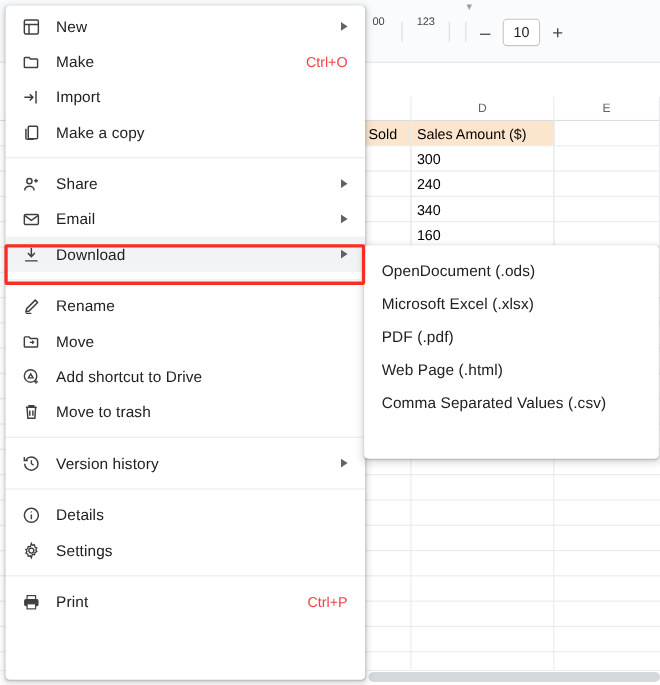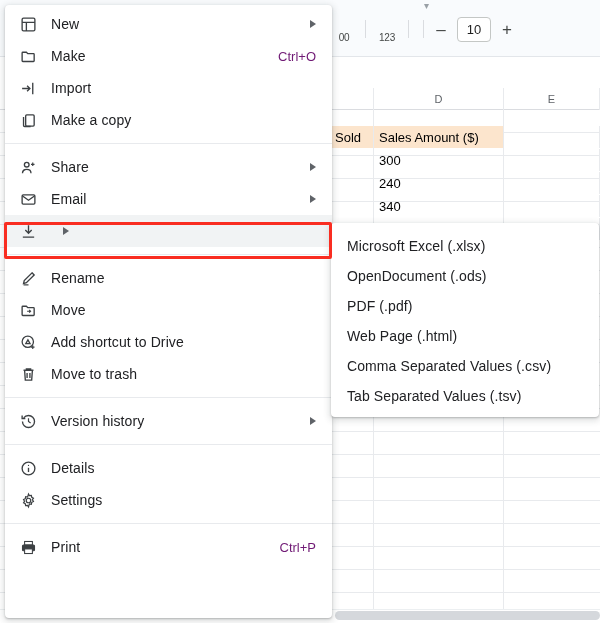--- a/index.html
+++ b/index.html
@@ -23,21 +23,21 @@
     background: #f9fbfd;
     border-bottom: 1px solid #e3e6ea;
   }
   .tb-inner {
     position: absolute;
     left: 330px; top: 14px;
     display: flex; align-items: center; gap: 0px;
     height: 30px;
   }
   .tb-btn {
-    display: flex; align-items: flex-end; justify-content: center;
+    display: flex; align-items: flex-start; justify-content: center;
     min-width: 28px; height: 28px;
     color: #444746;
     font-size: 11px;
     border-radius: 4px;
     padding: 0 4px;
   }
   .tb-btn.small { font-size: 10px; letter-spacing: -0.2px; }
   .tb-sep {
     width: 1px; height: 18px; background: #dadce0; margin: 0 7px;
   }
@@ -83,21 +83,21 @@
     border-right: 1px solid #e8eaed;
   }
 
   
   .grid-layer { position: absolute; left: 0; top: 110px; right: 0; bottom: 14px; }
   .grid-row {
     position: absolute; left: 0; right: 0; height: 23px;
     border-bottom: 1px solid #e8eaed;
   }
   .cell {
-    position: absolute; top: 16px; height: 22px;
+    position: absolute; top: 0; height: 22px;
     display: flex; align-items: center;
     padding-left: 5px;
     font-size: 13px; color: #000;
     border-right: 1px solid #e8eaed;
     overflow: hidden; white-space: nowrap; text-align: center;
   }
   .cell.hdr { background: #fce5cd; font-size: 13px; color: #000; }
   .vline {
     position: absolute; top: 110px; bottom: 14px;
     width: 1px; background: #e8eaed;
@@ -137,21 +137,21 @@
     color: #3c4043;
   }
   .mi-ic svg { display: block; }
   .mi-lb {
     flex: 1;
     font-size: 14px; color: #202124;
     white-space: nowrap;
     letter-spacing: 0.1px;
   }
   .mi-ac {
-    font-size: 13px; color: #701a75; margin-left: 12px;
+    font-size: 13px; color: #ef4444; margin-left: 12px;
     white-space: nowrap;
   }
   .mi-ar {
     width: 0; height: 0; margin-left: 12px;
     border-top: 4px solid transparent;
     border-bottom: 4px solid transparent;
     border-left: 6px solid #5f6368;
   }
   .sep {
     height: 1px; background: #e8eaed;
@@ -335,20 +335,21 @@
       </span>
       <span class="mi-lb">Email</span>
       <span class="mi-ar"></span>
     </div>
     <div class="mi highlight">
       <span class="mi-ic">
         <svg width="17" height="17" viewBox="0 0 24 24" fill="none" stroke="#3c4043" stroke-width="1.9">
           <path d="M12 3v11M7.5 10l4.5 4.5 4.5-4.5M4 20h16"></path>
         </svg>
       </span>
+      <span class="mi-lb">Download</span>
       <span class="mi-ar"></span>
     </div>
 
     <div class="sep"></div>
 
     <div class="mi">
       <span class="mi-ic">
         <svg width="17" height="17" viewBox="0 0 24 24" fill="none" stroke="#3c4043" stroke-width="1.9">
           <path d="M17 4l3 3L9 18l-4 1 1-4z"></path>
             <path d="M5 21h7" stroke-width="1.7"></path>
@@ -431,21 +432,20 @@
         </svg>
       </span>
       <span class="mi-lb">Print</span>
       <span class="mi-ac">Ctrl+P</span>
     </div>
   </div>
 
   <div class="redbox"></div>
 
   <div class="submenu">
+    <div class="smi">OpenDocument (.ods)</div>
     <div class="smi">Microsoft Excel (.xlsx)</div>
-    <div class="smi">OpenDocument (.ods)</div>
     <div class="smi">PDF (.pdf)</div>
     <div class="smi">Web Page (.html)</div>
     <div class="smi">Comma Separated Values (.csv)</div>
-    <div class="smi">Tab Separated Values (.tsv)</div>
   </div>
 
 </div>
 
 </body></html>

